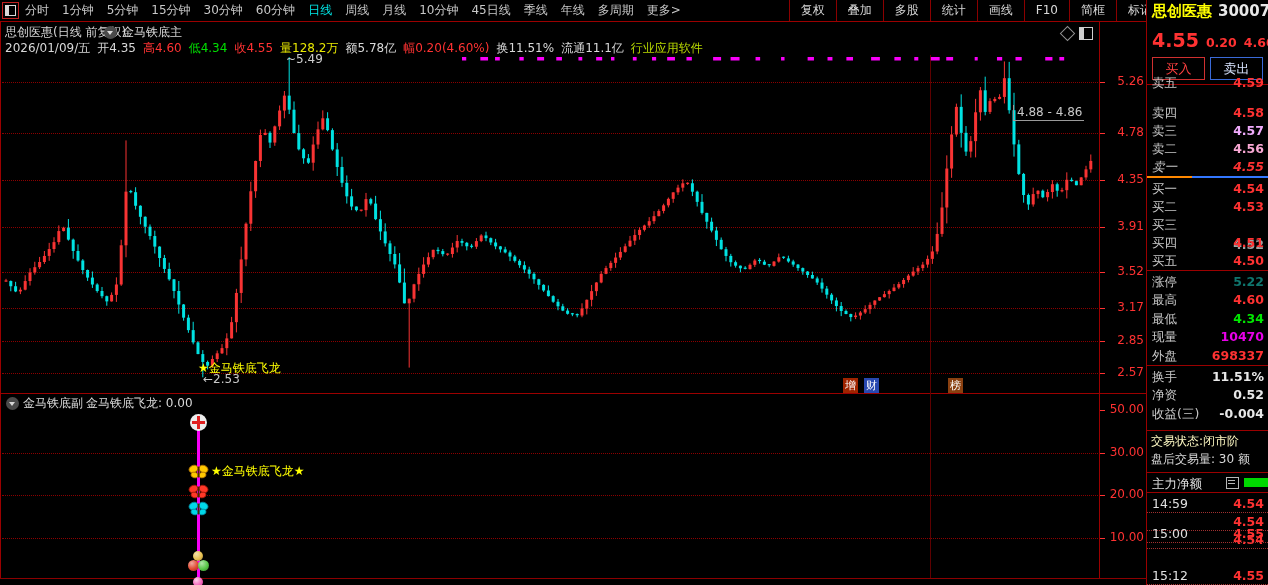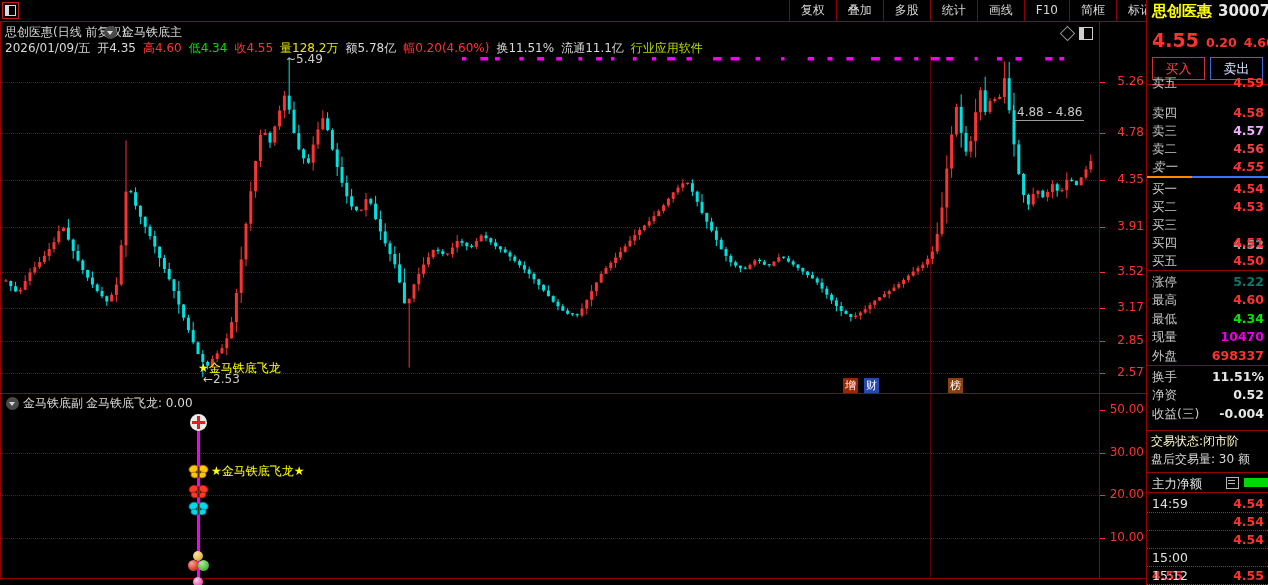--- a/index.html
+++ b/index.html
@@ -81,20 +81,37 @@
   .tickrow .p{color:#ff3232;font-weight:bold;}
 </style>
 </head>
 <body>
 
 <div id="root">
 
   <div id="toolbar">
     <div id="layout-icon">
         <div class="inner"></div>
+      </div>
+    <div id="periods">
+        <div class="period">分时</div>
+        <div class="period">1分钟</div>
+        <div class="period">5分钟</div>
+        <div class="period">15分钟</div>
+        <div class="period">30分钟</div>
+        <div class="period">60分钟</div>
+        <div class="period active">日线</div>
+        <div class="period">周线</div>
+        <div class="period">月线</div>
+        <div class="period">10分钟</div>
+        <div class="period">45日线</div>
+        <div class="period">季线</div>
+        <div class="period">年线</div>
+        <div class="period">多周期</div>
+        <div class="period">更多&gt;</div>
       </div>
     <div id="actions">
         <div class="action">复权</div>
         <div class="action">叠加</div>
         <div class="action">多股</div>
         <div class="action">统计</div>
         <div class="action">画线</div>
         <div class="action">F10</div>
         <div class="action">简框</div>
         <div class="action">标记</div>
@@ -717,21 +734,21 @@
         <div class="qrow" style="top: 104px;">
           <span class="lab">卖四</span>
           <span class="val" style="color: rgb(255, 50, 50);">4.58</span>
         </div>
         <div class="qrow" style="top: 122px;">
           <span class="lab">卖三</span>
           <span class="val" style="color: #f0abfc;">4.57</span>
         </div>
         <div class="qrow" style="top: 140px;">
           <span class="lab">卖二</span>
-          <span class="val" style="color: #ef4444;">4.56</span>
+          <span class="val" style="color: #f9a8d4;">4.56</span>
         </div>
         <div class="qrow" style="top: 158px; font-style: italic;">
           <span class="lab">卖一</span>
           <span class="val" style="color: rgb(255, 50, 50);">4.55</span>
         </div>
         <div class="qrow" style="top: 180px;">
           <span class="lab">买一</span>
           <span class="val" style="color: rgb(255, 50, 50);">4.54</span>
         </div>
         <div class="qrow" style="top: 198px;">
@@ -807,21 +824,21 @@
           <span class="p">4.54</span>
         </div>
         <div class="tickrow" style="top: 513px;">
           <span class="t"></span>
           <span class="p">4.54</span>
         </div>
         <div class="tickrow" style="top: 531px;">
           <span class="t"></span>
           <span class="p">4.54</span>
         </div>
-        <div class="tickrow" style="top: 549px; flex-direction: column;">
+        <div class="tickrow" style="top: 525px;">
           <span class="t">15:00</span>
           <span class="p">4.55</span>
         </div>
         <div class="tickrow" style="top: 567px;">
           <span class="t">15:12</span>
           <span class="p">4.55</span>
         </div>
       </div>
   </div>
 </div>

